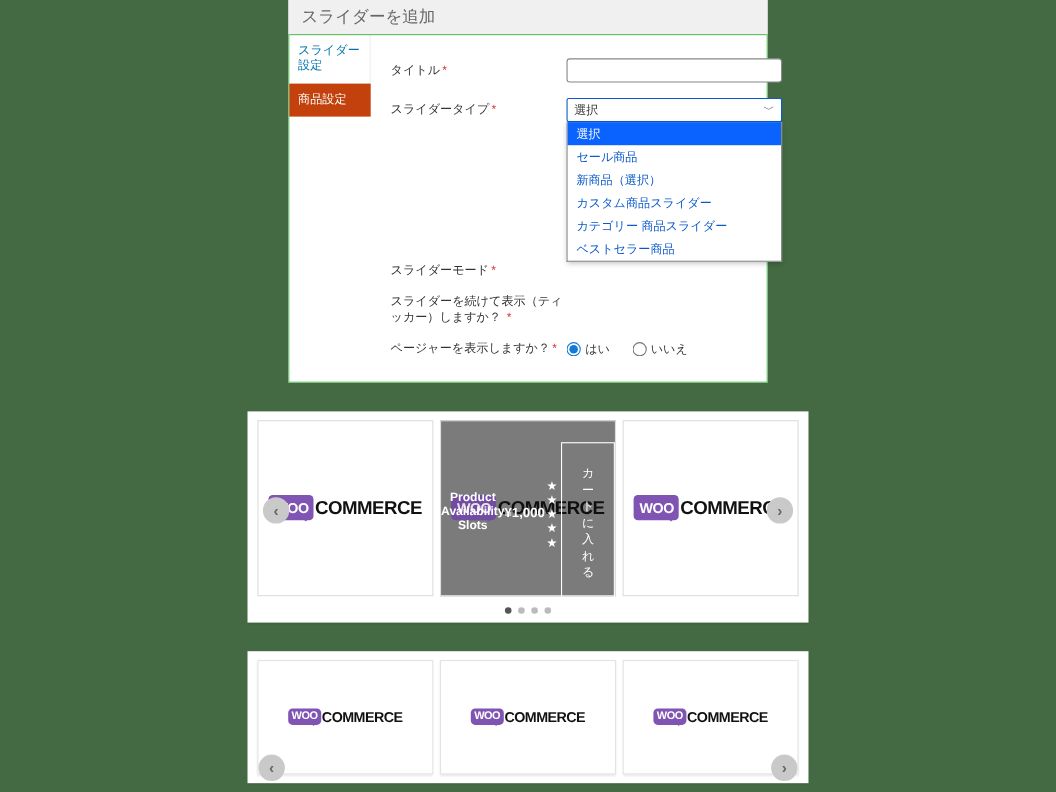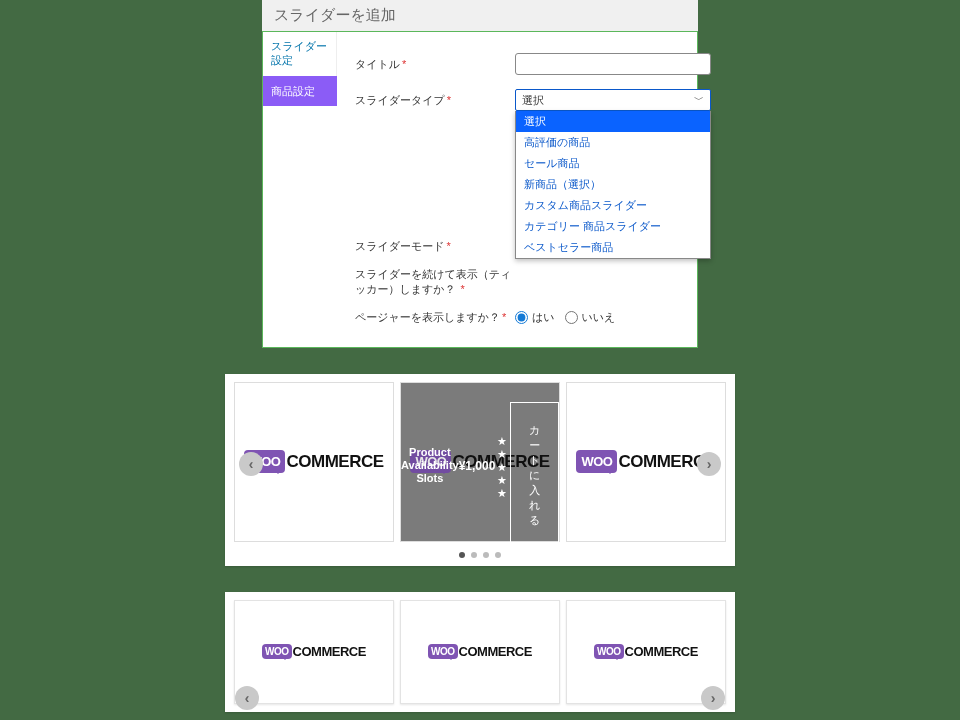--- a/index.html
+++ b/index.html
@@ -5,33 +5,33 @@
   *{box-sizing:border-box;margin:0;padding:0}
   body{font-family:"Hiragino Sans","Meiryo",sans-serif;background:#436a43;width:960px;height:720px;font-size:12px;color:#333}
   .panel{background:#f0f0f0;margin:0 auto;position:relative}
   .p1{width:436px;margin-top:0;padding:0 0 0 0}
   .p2,.p3{width:510px;margin-top:26px;background:#fff;padding:8px;box-shadow:0 1px 2px rgba(0,0,0,.15)}
   .p1-head{font-size:15px;color:#666;padding:6px 12px}
   .p1-body{display:flex;background:#fff;border:1px solid #5bb75b;border-top:none;position:relative;min-height:232px}
   .p1-body::before{content:"";position:absolute;left:0;right:0;top:0;height:1px;background:#5bb75b}
   .tabs{width:74px;flex:0 0 74px}
   .tab{display:block;font-size:11px;padding:8px 8px;line-height:1.3;color:#0073aa;border-right:1px solid #eee;cursor:pointer}
-  .tab.active{background:#8b5cf6;color:#fff;border-right:none}
+  .tab.active{background:#c2410c;color:#fff;border-right:none}
   .form{flex:1;padding:8px 18px}
   .row{display:flex;align-items:center;margin:14px 0}
   .row .lab{flex:0 0 160px;font-size:11px;color:#333;line-height:1.3}
   .row .lab .req{color:#d33;margin-left:2px}
   .row .ctl{flex:1}
   input[type=text].ti{width:196px;height:22px;border:1px solid #888;border-radius:3px;padding:0 6px}
   .sel{width:196px;height:22px;border:1px solid #0a58ca;border-radius:2px;display:flex;align-items:center;justify-content:space-between;padding:0 6px;background:#fff;font-size:11px;color:#333;cursor:pointer}
   .sel .chev{font-size:10px;color:#555}
   .dd{position:absolute;width:196px;border:1px solid #888;border-top:none;background:#fff;box-shadow:0 2px 5px rgba(0,0,0,.25);z-index:5}
   .dd .opt{padding:3px 8px;font-size:11px;color:#0a58ca;cursor:pointer}
   .dd .opt.sel-opt{background:#0a63ff;color:#fff}
-  .radio-row{display:flex;gap:10px;align-items:center;font-size:11px}
+  .radio-row{display:flex;gap:20px;align-items:center;font-size:11px}
   .radio-row label{display:flex;align-items:center;gap:4px}
   .radio-row input{accent-color:#147ad6}
   
   .prod-row{display:flex;gap:6px;justify-content:center}
   .card1{width:160px;height:160px;background:#fff;border:1px solid #ddd;display:flex;align-items:center;justify-content:center;position:relative}
   .card1.ov{background:#7b7b7b}
   .ov-inner{position:absolute;inset:0;display:flex;flex-direction:row;align-items:center;justify-content:flex-start;padding-top:8px;color:#fff;text-align:center}
   .ov-title{font-size:11px;font-weight:bold;line-height:1.2}
   .ov-price{font-size:12px;font-weight:bold}
   .ov-stars{margin-top:4px;font-size:11px;letter-spacing:2px}
@@ -72,21 +72,20 @@
 
       <div class="row" style="position:relative">
         <div class="lab"><span>スライダータイプ</span><span class="req">*</span></div>
         <div class="ctl" style="position:relative">
           <div class="sel">
             <span>選択</span>
             <span class="chev">﹀</span>
           </div>
           <div class="dd" id="dropdown">
               <div class="opt sel-opt">選択</div>
-              <div class="opt">高評価の商品</div>
               <div class="opt">セール商品</div>
               <div class="opt">新商品（選択）</div>
               <div class="opt">カスタム商品スライダー</div>
               <div class="opt">カテゴリー 商品スライダー</div>
               <div class="opt">ベストセラー商品</div>
             </div>
         </div>
       </div>
 
       <div class="row" style="margin-top:128px">

